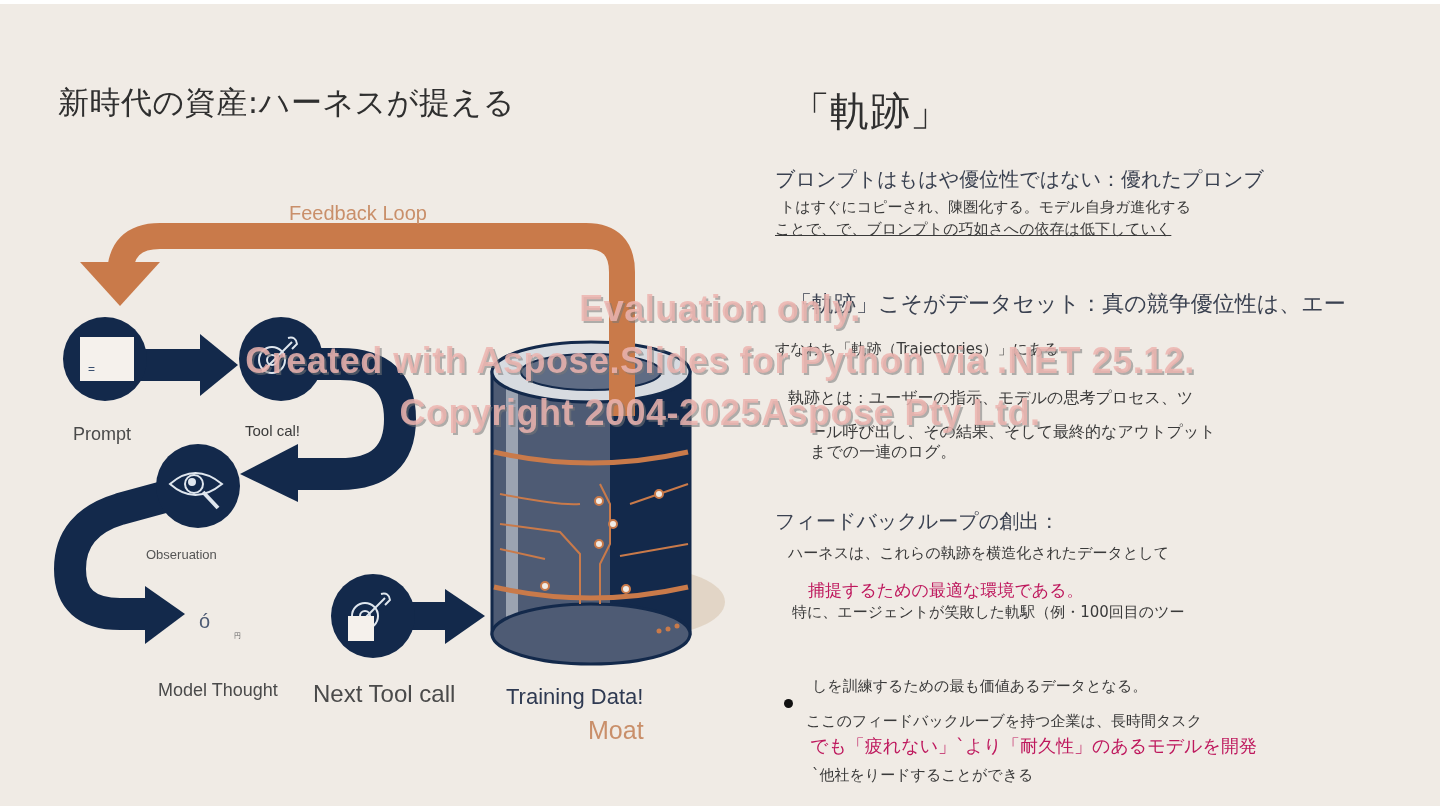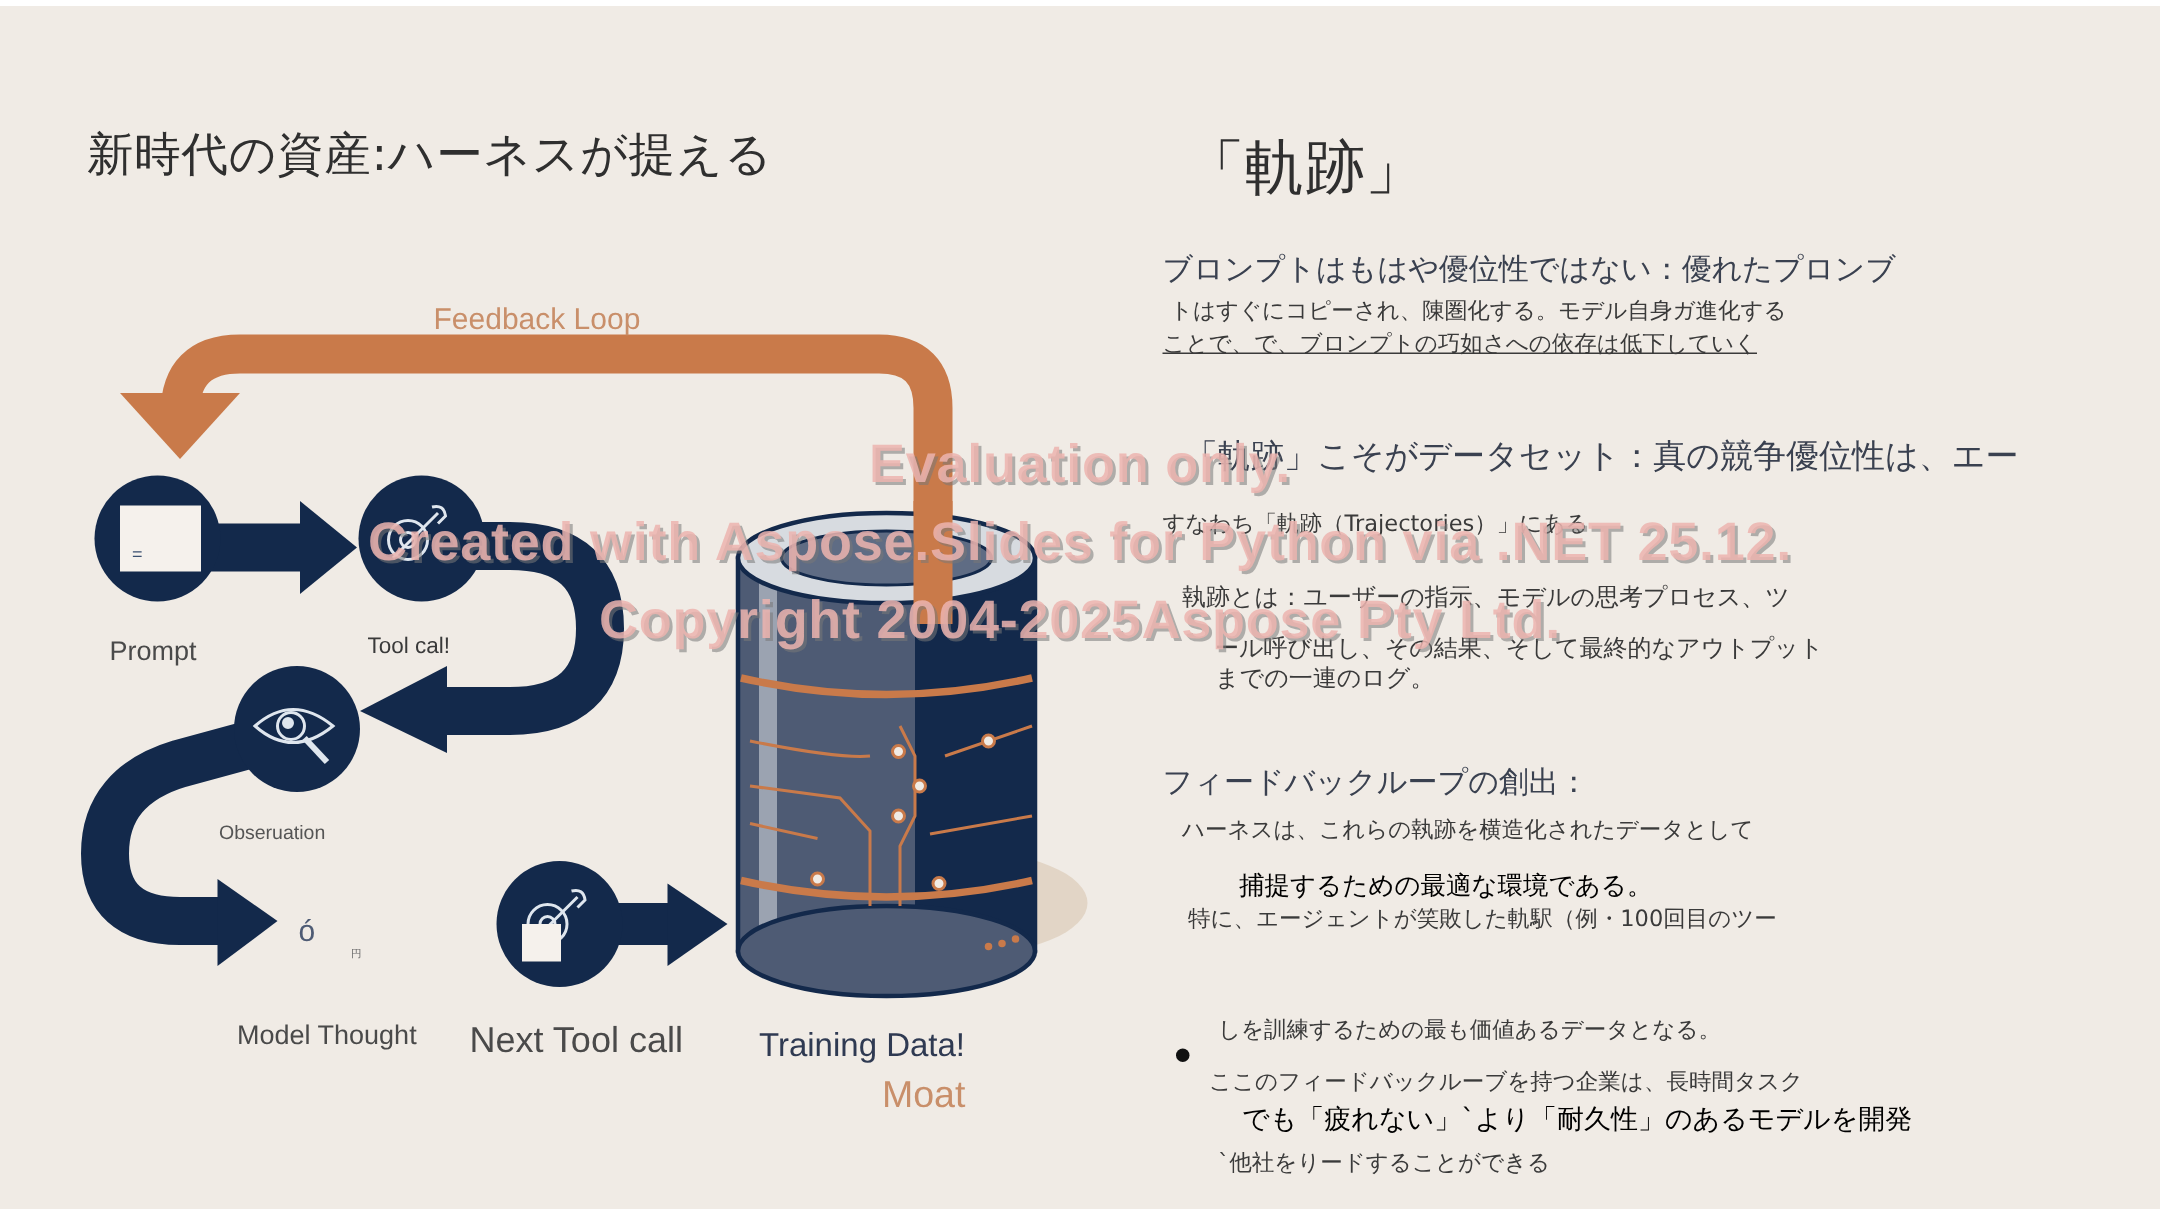--- a/index.html
+++ b/index.html
@@ -6,21 +6,21 @@
   body { width:1440px; height:810px; background:#ffffff; position:relative; overflow:hidden;
          font-family:"DejaVu Sans","Liberation Sans",sans-serif; }
   .slide { position:absolute; left:0; top:4px; width:1440px; height:802px; background:#f0ebe5; overflow:hidden; }
   .abs { position:absolute; white-space:nowrap; }
   .title { left:58px; top:78px; font-size:31px; color:#2f2f2f; letter-spacing:0.5px; }
   .subtitle { left:790px; top:80px; font-size:40px; color:#2f2f2f; }
   .diagram { position:absolute; left:0; top:0; width:760px; height:802px; }
   .lbl { position:absolute; white-space:nowrap; color:#4a4a4a; font-family:"Liberation Sans",sans-serif; }
   .r-head { font-size:20px; color:#3a4150; }
   .r-body { font-size:15px; color:#3a3a3a; }
-  .r-mid { font-size:17px; color:#000000;margin-left:18px; }
+  .r-mid { font-size:17px; color:#be185d; }
   .r-big { font-size:20px; color:#3a3a3a; }
   .bullet { position:absolute; left:784px; top:695px; width:9px; height:9px; border-radius:50%; background:#111; }
   .wm { position:absolute; left:0; width:1440px; text-align:center; white-space:nowrap;
         font-family:"Liberation Sans",sans-serif; font-weight:bold; font-size:36px;
         color:rgba(236,180,175,0.85); text-shadow:2px 2px 0 rgba(120,120,120,0.55); letter-spacing:0.5px; }
 </style>
 </head>
 <body>
 
 <div class="slide">

